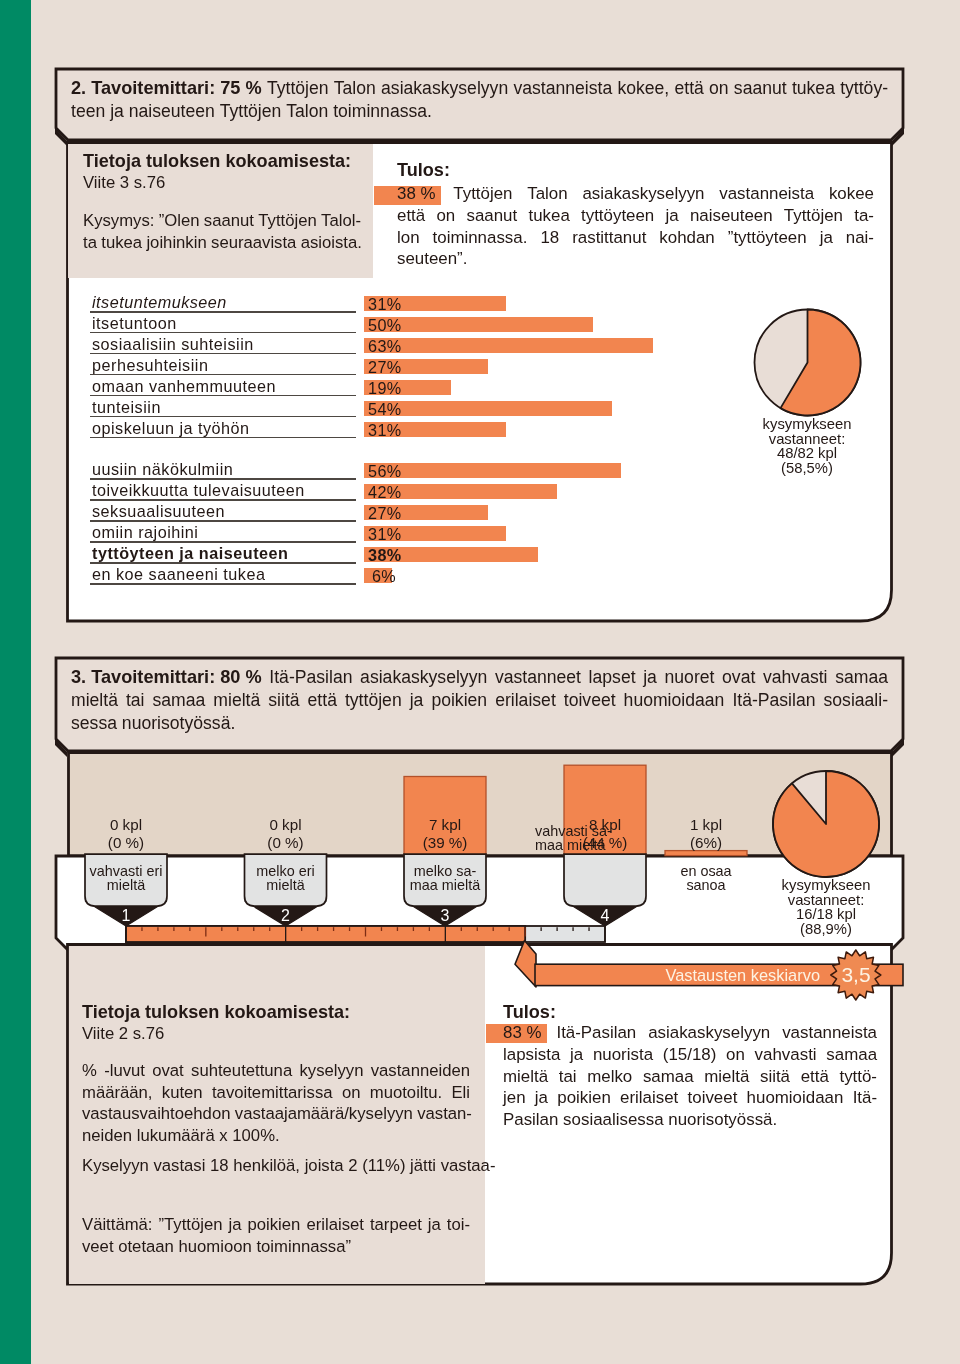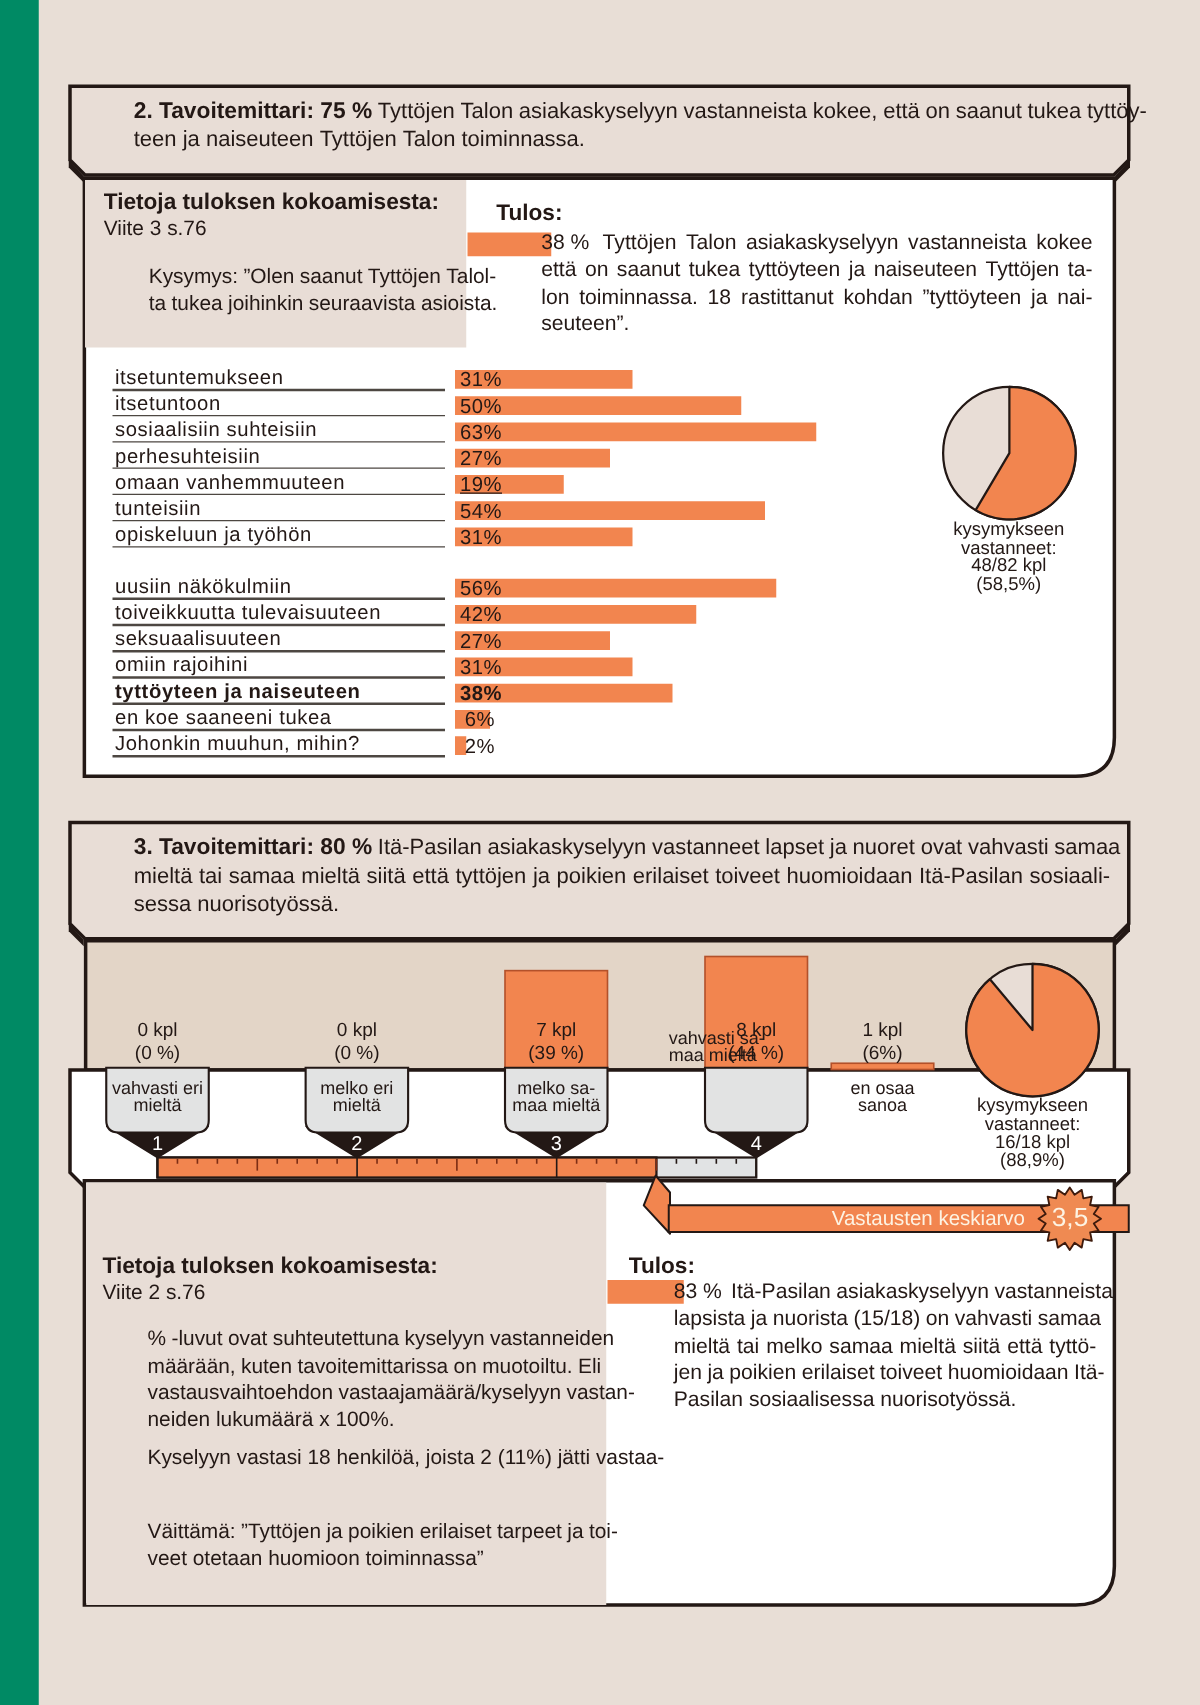--- a/index.html
+++ b/index.html
@@ -8,21 +8,21 @@
   #greenbar{left:0;top:0;width:31px;height:1364px;background:#008a64;}
   .txt{font-size:17.6px;line-height:23px;}
   .b{font-weight:bold;font-size:18.2px;}
 
   
   .barrow{position:absolute;left:0;right:0;height:21px;}
   .barlabel{position:absolute;font-size:16.2px;line-height:15px;white-space:nowrap;letter-spacing:0.5px;}
   .barline{position:absolute;height:1.5px;background:#4d4742;}
   .bar{position:absolute;background:#f2854f;}
   .barval{position:absolute;font-size:16.2px;line-height:15px;letter-spacing:0.4px;}
-  .jus > div{display:flex;white-space:pre;margin-left:36px;}
+  .jus > div{display:flex;white-space:pre;}
   .jus > div > i{flex:1 1 auto;font-style:normal;min-width:0.26em;}
   .jus > div.last > i{flex:0 0 auto;}
   .hl{padding:0 3px;margin-left:-3px;}
 </style>
 </head>
 <body>
 
 <div class="abs" id="greenbar"></div>
 
 <div class="abs" style="left:0;top:0;">
@@ -53,21 +53,21 @@
   <div class="abs" style="left:374px;top:186px;width:67px;height:18.5px;background:#f2854f;"></div>
   <div class="abs jus" style="left:397px;top:183px;width:477px;font-size:16.9px;line-height:21.8px;">
     <div><span class="hl">38 %</span><i> </i><span>Tyttöjen</span><i> </i><span>Talon</span><i> </i><span>asiakaskyselyyn</span><i> </i><span>vastanneista</span><i> </i><span>kokee</span></div>
     <div><span>että</span><i> </i><span>on</span><i> </i><span>saanut</span><i> </i><span>tukea</span><i> </i><span>tyttöyteen</span><i> </i><span>ja</span><i> </i><span>naiseuteen</span><i> </i><span>Tyttöjen</span><i> </i><span>ta-</span></div>
     <div><span>lon</span><i> </i><span>toiminnassa.</span><i> </i><span>18</span><i> </i><span>rastittanut</span><i> </i><span>kohdan</span><i> </i><span>”tyttöyteen</span><i> </i><span>ja</span><i> </i><span>nai-</span></div>
     <div class="last"><span>seuteen”.</span></div>
   </div>
 
   <div class="abs" id="barchart" style="left:88px;top:294px;width:620px;height:312px;">
       <div class="barrow" style="top: 0px;">
-        <div class="barlabel" style="left: 4px; top: 1px;">itsetuntemukseen</div>
+        <div class="barlabel" style="left: 4px; top: 1px; font-style: italic;">itsetuntemukseen</div>
         <div class="barline" style="left: 2px; top: 17px; width: 266px;"></div>
         <div class="bar" style="left: 276px; top: 2px; height: 15px; width: 142.197px;"></div>
         <div class="barval" style="left: 280px; top: 3px; width: 32px; text-align: center;">31%</div>
       </div>
       <div class="barrow" style="top: 20.93px;">
         <div class="barlabel" style="left: 4px; top: 1px;">itsetuntoon</div>
         <div class="barline" style="left: 2px; top: 17px; width: 266px;"></div>
         <div class="bar" style="left: 276px; top: 2px; height: 15px; width: 229.35px;"></div>
         <div class="barval" style="left: 280px; top: 3px; width: 32px; text-align: right;">50%</div>
       </div>
@@ -80,21 +80,21 @@
       <div class="barrow" style="top: 62.79px;">
         <div class="barlabel" style="left: 4px; top: 1px;">perhesuhteisiin</div>
         <div class="barline" style="left: 2px; top: 17px; width: 266px;"></div>
         <div class="bar" style="left: 276px; top: 2px; height: 15px; width: 123.849px;"></div>
         <div class="barval" style="left: 280px; top: 3px; width: 32px; text-align: center;">27%</div>
       </div>
       <div class="barrow" style="top: 83.72px;">
         <div class="barlabel" style="left: 4px; top: 1px;">omaan vanhemmuuteen</div>
         <div class="barline" style="left: 2px; top: 17px; width: 266px;"></div>
         <div class="bar" style="left: 276px; top: 2px; height: 15px; width: 87.153px;"></div>
-        <div class="barval" style="left: 280px; top: 3px; width: 32px; text-align: center; text-decoration: underline;">19%</div>
+        <div class="barval" style="left: 280px; top: 3px; width: 32px; text-align: center;">19%</div>
       </div>
       <div class="barrow" style="top: 104.65px;">
         <div class="barlabel" style="left: 4px; top: 1px;">tunteisiin</div>
         <div class="barline" style="left: 2px; top: 17px; width: 266px;"></div>
         <div class="bar" style="left: 276px; top: 2px; height: 15px; width: 247.698px;"></div>
         <div class="barval" style="left: 280px; top: 3px; width: 32px; text-align: left;">54%</div>
       </div>
       <div class="barrow" style="top: 125.58px;">
         <div class="barlabel" style="left: 4px; top: 1px;">opiskeluun ja työhön</div>
         <div class="barline" style="left: 2px; top: 17px; width: 266px;"></div>
@@ -129,26 +129,20 @@
         <div class="barlabel" style="left: 4px; top: 1px; font-weight: bold;">tyttöyteen ja naiseuteen</div>
         <div class="barline" style="left: 2px; top: 17px; width: 266px;"></div>
         <div class="bar" style="left: 276px; top: 2px; height: 15px; width: 174.306px;"></div>
         <div class="barval" style="left: 280px; top: 3px; width: 32px; text-align: center; font-weight: bold;">38%</div>
       </div>
       <div class="barrow" style="top: 272.09px;">
         <div class="barlabel" style="left: 4px; top: 1px;">en koe saaneeni tukea</div>
         <div class="barline" style="left: 2px; top: 17px; width: 266px;"></div>
         <div class="bar" style="left: 276px; top: 2px; height: 15px; width: 27.522px;"></div>
         <div class="barval" style="left: 280px; top: 3px; width: 32px; text-align: center;">6%</div>
-      </div>
-      <div class="barrow" style="top: 293.02px;">
-        <div class="barlabel" style="left: 4px; top: 1px;">Johonkin muuhun, mihin?</div>
-        <div class="barline" style="left: 2px; top: 17px; width: 266px;"></div>
-        <div class="bar" style="left: 276px; top: 2px; height: 15px; width: 9.174px;"></div>
-        <div class="barval" style="left: 280px; top: 3px; width: 32px; text-align: center;">2%</div>
       </div>
     </div>
 
   <svg class="abs" id="pie2" width="120" height="120" style="left:747px;top:302px;">
       <circle cx="60.5" cy="60.5" r="53" fill="#e8ddd6" stroke="#231815" stroke-width="1.8"></circle>
       <path d="M60.5,60.5 L60.5,7.5 A53,53 0 1 1 33.52,106.12 Z" fill="#f2854f" stroke="#231815" stroke-width="1.8" stroke-linejoin="round"></path>
     </svg>
   <div class="abs" style="left:707px;top:417px;width:200px;text-align:center;font-size:14.8px;line-height:14.6px;">
     <div>kysymykseen</div>
     <div>vastanneet:</div>

